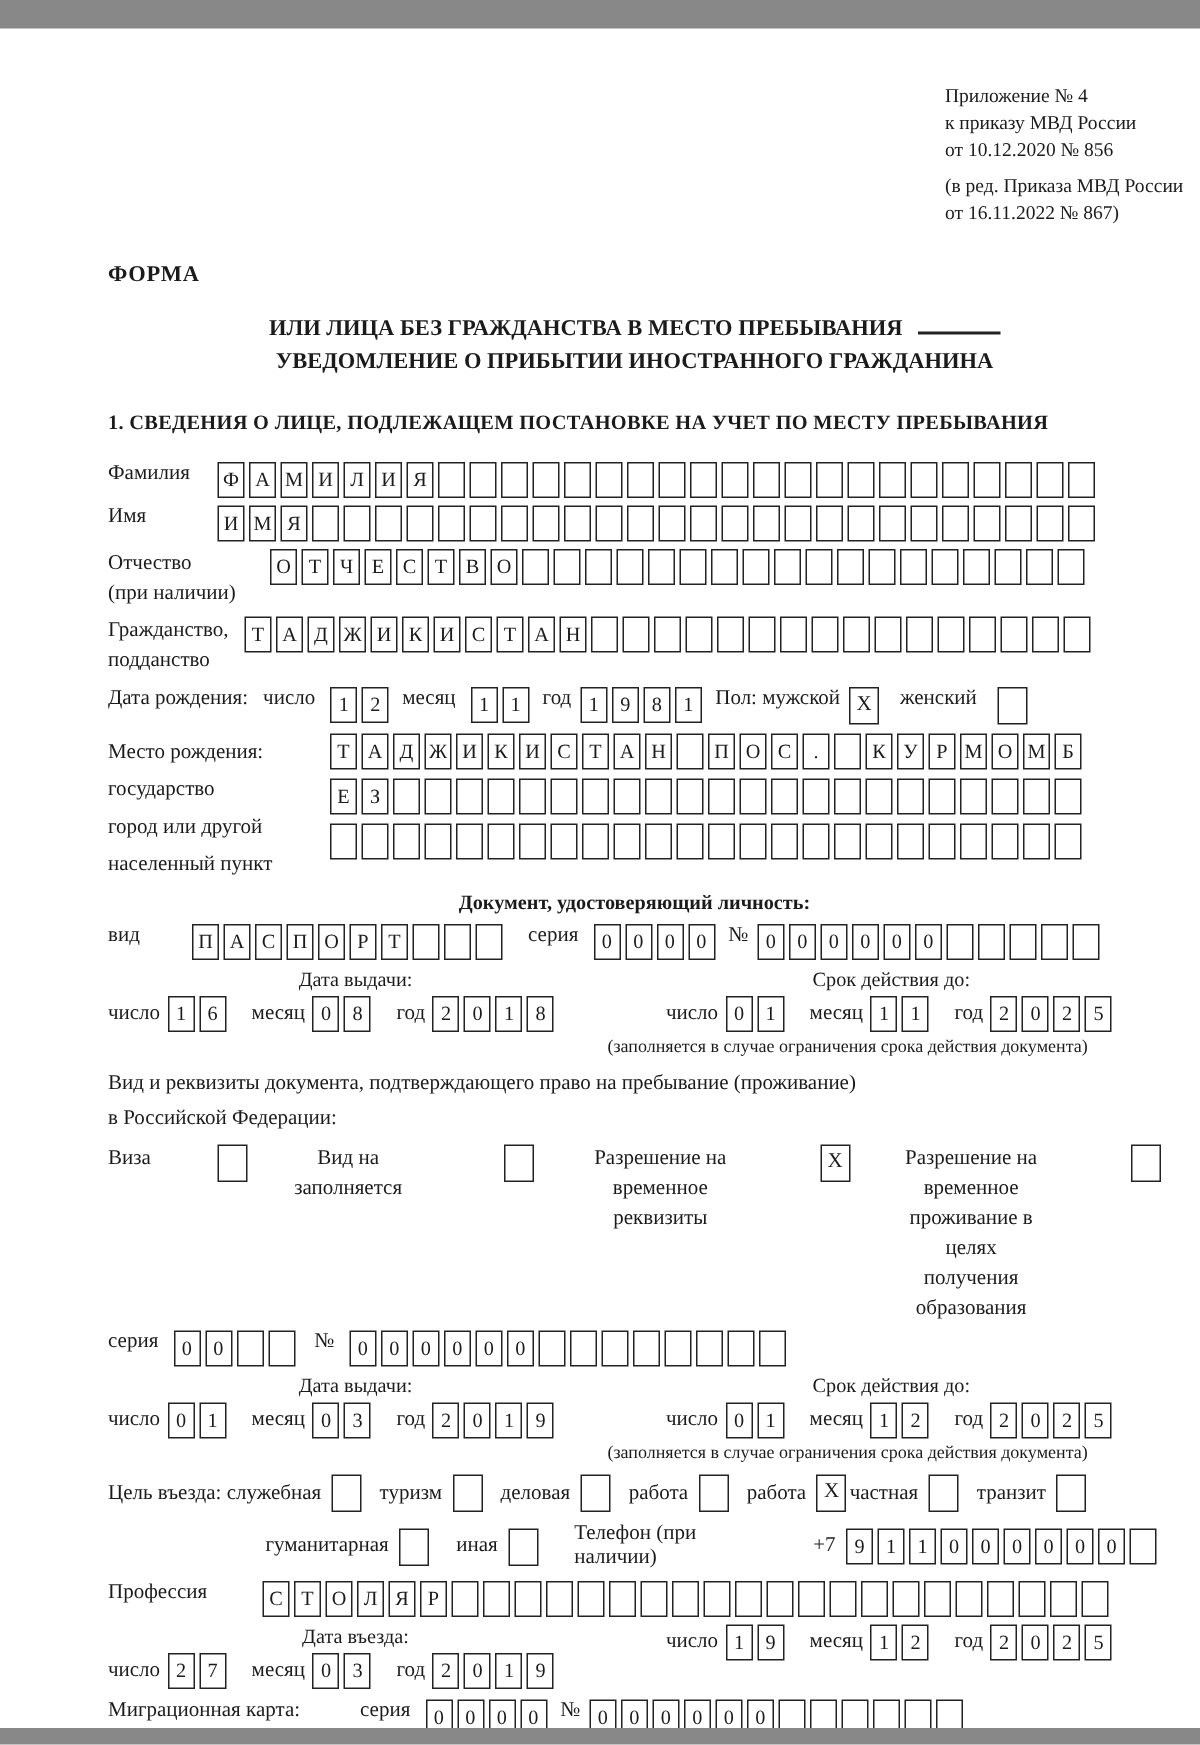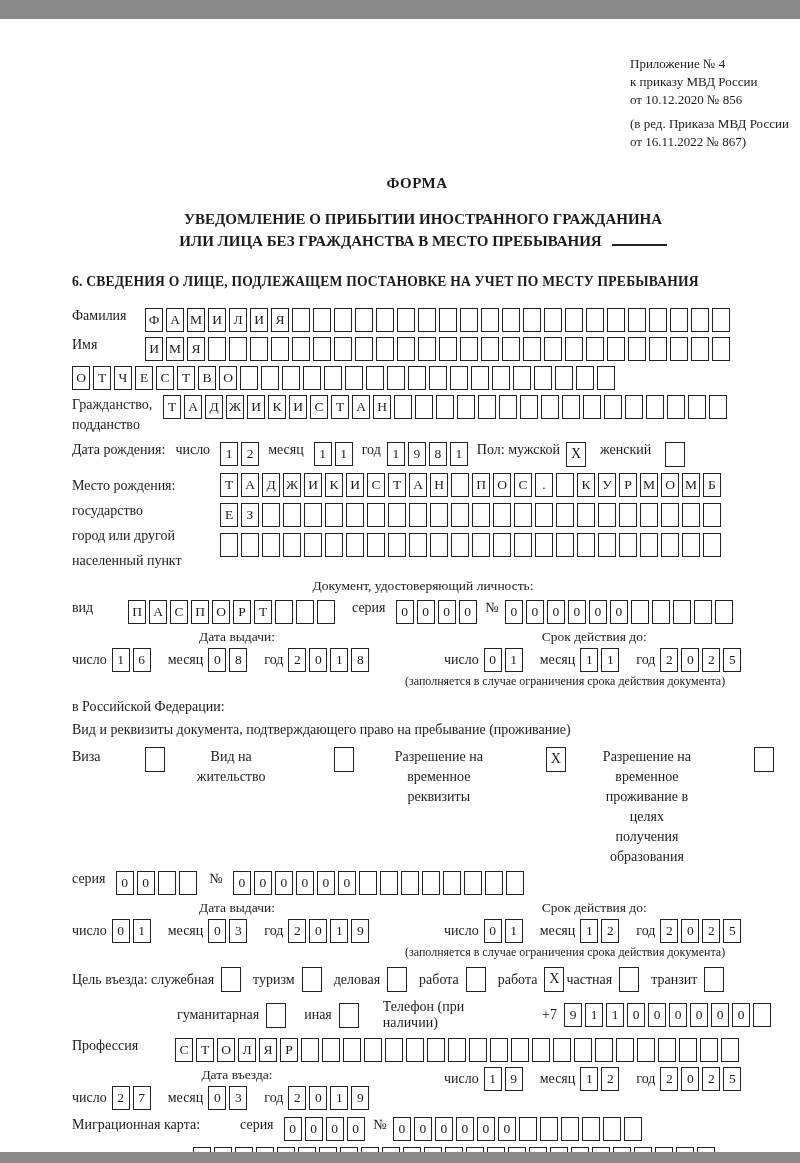--- a/index.html
+++ b/index.html
@@ -2,21 +2,21 @@
 <html><head>
 <meta charset="utf-8">
 <style>
   * { box-sizing: border-box; margin: 0; padding: 0; }
   html,body { background:#888; }
   body { width:800px; margin:0 auto; font-family:"Liberation Serif", serif; color:#1b1b1b; }
   .page { width:800px; height:1133px; background:#fff; overflow:hidden; padding:36px 26px 16px 72px;margin-top:19px; }
 
   .hdr-right { margin-left:558px; width:210px; font-size:13px; line-height:18px; }
   .hdr-right .edition { margin-top:6px; }
-  .forma { text-align:center; padding-right:12px; margin-top:24px; font-weight:bold; font-size:15px; letter-spacing:0.5px; }
+  .forma { text-align:left; padding-right:12px; margin-top:24px; font-weight:bold; font-size:15px; letter-spacing:0.5px; }
 
   .title { text-align:center; margin-top:16px; font-weight:bold; font-size:15px; line-height:22px; }
   .blank-line { display:inline-block; width:55px; border-bottom:2px solid #222; height:14px; margin-left:10px; }
 
   .sec-heading { margin-top:22px; font-weight:bold; font-size:13.6px; letter-spacing:0.2px; }
 
   .form-body { margin-top:18px; font-size:14px; }
   .row { display:flex; margin-bottom:5px; }
   .lblcol { flex:0 0 auto; }
   .grid { display:inline-flex; flex:0 0 auto; }
@@ -26,21 +26,21 @@
               line-height:22px; font-size:14px; vertical-align:middle; flex:0 0 auto; }
 
   .w73 { width:73px; } .w91 { width:91px; } .w108 { width:108px; } .w148 { width:148px; } .w121 { width:121px; }
   .two-line { line-height:20px; }
   .top-align { align-items:flex-start; }
   .ml6 { margin-left:6px; } .ml10 { margin-left:10px; } .ml14 { margin-left:14px; }
 
   .stack .grid-row { margin-bottom:6px; }
   .lbl-lines { line-height:25px; }
 
-  .doc-heading { text-align:center; font-weight:normal; font-size:13.5px; margin:4px 0 6px 0; }
+  .doc-heading { text-align:center; font-weight:bold; font-size:13.5px; margin:4px 0 6px 0; }
 
   .date-pair { display:flex; margin-top:4px; }
   .date-col { }
   .date-col.left { width:330px; }
   .date-col.right { margin-left:42px; }
   .date-head { text-align:center; font-size:13.5px; margin-bottom:3px; }
   .date-line { display:flex; align-items:center; }
   .date-line .lbl { margin-right:5px; }
   .date-line .gap { margin-left:14px; }
   .note { font-size:12px; margin-top:2px; }
@@ -69,25 +69,25 @@
     <div>от 10.12.2020 № 856</div>
     <div class="edition">
       <div>(в ред. Приказа МВД России</div>
       <div>от 16.11.2022 № 867)</div>
     </div>
   </div>
 
   <div class="forma">ФОРМА</div>
 
   <div class="title">
+    <div><span>ИЛИ ЛИЦА БЕЗ ГРАЖДАНСТВА В МЕСТО ПРЕБЫВАНИЯ</span><span class="blank-line"></span></div>
     <div>УВЕДОМЛЕНИЕ О ПРИБЫТИИ ИНОСТРАННОГО ГРАЖДАНИНА</div>
-    <div><span>ИЛИ ЛИЦА БЕЗ ГРАЖДАНСТВА В МЕСТО ПРЕБЫВАНИЯ</span><span class="blank-line"></span></div>
   </div>
 
-  <div class="sec-heading">6. СВЕДЕНИЯ О ЛИЦЕ, ПОДЛЕЖАЩЕМ ПОСТАНОВКЕ НА УЧЕТ ПО МЕСТУ ПРЕБЫВАНИЯ</div>
+  <div class="sec-heading">1. СВЕДЕНИЯ О ЛИЦЕ, ПОДЛЕЖАЩЕМ ПОСТАНОВКЕ НА УЧЕТ ПО МЕСТУ ПРЕБЫВАНИЯ</div>
 
   <div class="form-body">
 
     <div class="row">
       <span class="lblcol w73">Фамилия</span>
       <span class="grid">
           <span class="cell">Ф</span>
           <span class="cell">А</span>
           <span class="cell">М</span>
           <span class="cell">И</span>
@@ -146,20 +146,23 @@
           <span class="cell"></span>
           <span class="cell"></span>
           <span class="cell"></span>
           <span class="cell"></span>
           <span class="cell"></span>
           <span class="cell"></span>
         </span>
     </div>
 
     <div class="row top-align">
+      <span class="lblcol w108 two-line">
+        <span>Отчество</span><br><span>(при наличии)</span>
+      </span>
       <span class="grid">
           <span class="cell">О</span>
           <span class="cell">Т</span>
           <span class="cell">Ч</span>
           <span class="cell">Е</span>
           <span class="cell">С</span>
           <span class="cell">Т</span>
           <span class="cell">В</span>
           <span class="cell">О</span>
           <span class="cell"></span>
@@ -413,31 +416,31 @@
               <span class="cell">0</span>
               <span class="cell">2</span>
               <span class="cell">5</span>
             </span>
         </div>
       </div>
     </div>
     <div class="note note-right">(заполняется в случае ограничения срока действия документа)</div>
 
     <div class="para">
+      <div>Вид и реквизиты документа, подтверждающего право на пребывание (проживание)</div>
       <div>в Российской Федерации:</div>
-      <div>Вид и реквизиты документа, подтверждающего право на пребывание (проживание)</div>
     </div>
 
     <div class="permit-row">
       <div class="permit-item">
         <span class="txt">Виза</span>
         <span class="checkbox" style="margin-left:4px;"></span>
       </div>
       <div class="permit-item" style="margin-left:26px;">
-        <span class="txt">Вид на жительство</span>
+        <span class="txt">Вид на заполняется</span>
         <span class="checkbox" style="margin-left:22px;"></span>
       </div>
       <div class="permit-item" style="margin-left:26px;">
         <span class="txt">
           <span>Разрешение на временное</span><br><span>реквизиты</span>
         </span>
         <span class="checkbox">X</span>
       </div>
       <div class="permit-item" style="margin-left:22px;">
         <span class="txt">

